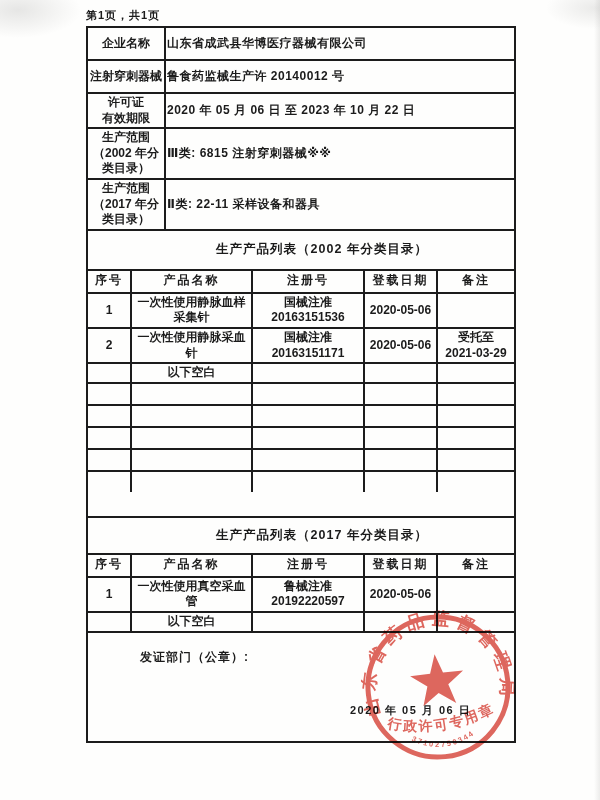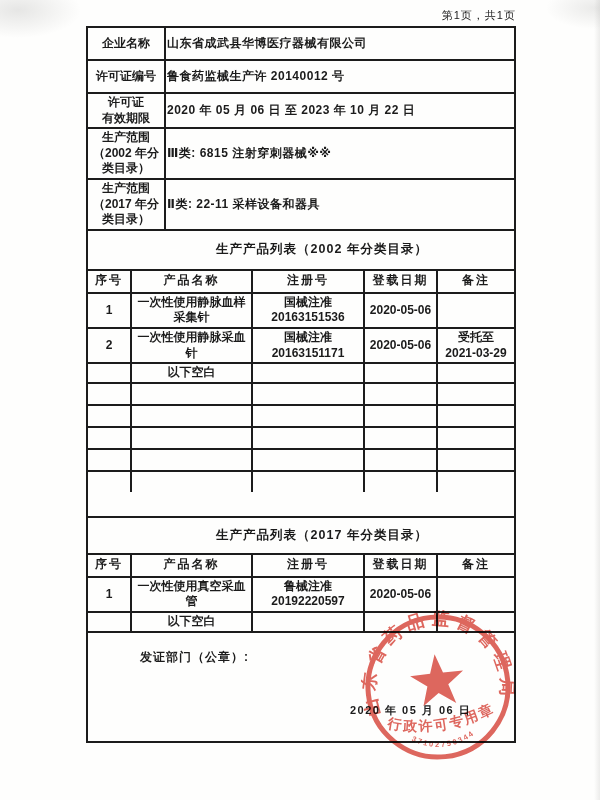--- a/index.html
+++ b/index.html
@@ -19,21 +19,21 @@
       #fefefd;
   }
   .doc-title{
     margin-top:17px;
     text-align:center;
     font-family:"Liberation Serif","DejaVu Serif",serif;
     font-size:24px;font-weight:bold;letter-spacing:3px;
   }
   .page-info{
     width:430px;margin:8px 0 3px 86px;
-    text-align:right;font-size:11px;font-weight:normal;letter-spacing:1px;
+    text-align:left;font-size:11px;font-weight:bold;letter-spacing:1px;
   }
   .form{
     width:430px;margin-left:86px;
     border:2px solid #1c1c1c;
     box-sizing:border-box;
   }
   table{border-collapse:collapse;border-style:hidden;width:100%;table-layout:fixed;}
   td,th{
     border:2px solid #1c1c1c;
     font-size:12px;font-weight:bold;
@@ -90,21 +90,21 @@
       <colgroup>
           <col style="width:77px">
           <col>
         </colgroup>
       <tbody>
           <tr>
         <td class="lbl">企业名称</td>
         <td class="val">山东省成武县华博医疗器械有限公司</td>
       </tr>
       <tr>
-        <td class="lbl">许可证编号</td>
+        <td class="lbl">注射穿刺器械</td>
         <td class="val">鲁食药监械生产许 20140012 号</td>
       </tr>
       <tr class="r3">
         <td class="lbl pre">许可证
 有效期限</td>
         <td class="val">2020 年 05 月 06 日  至 2023 年 10 月 22 日</td>
       </tr>
       <tr class="r4">
         <td class="lbl pre">生产范围
 （2002 年分

